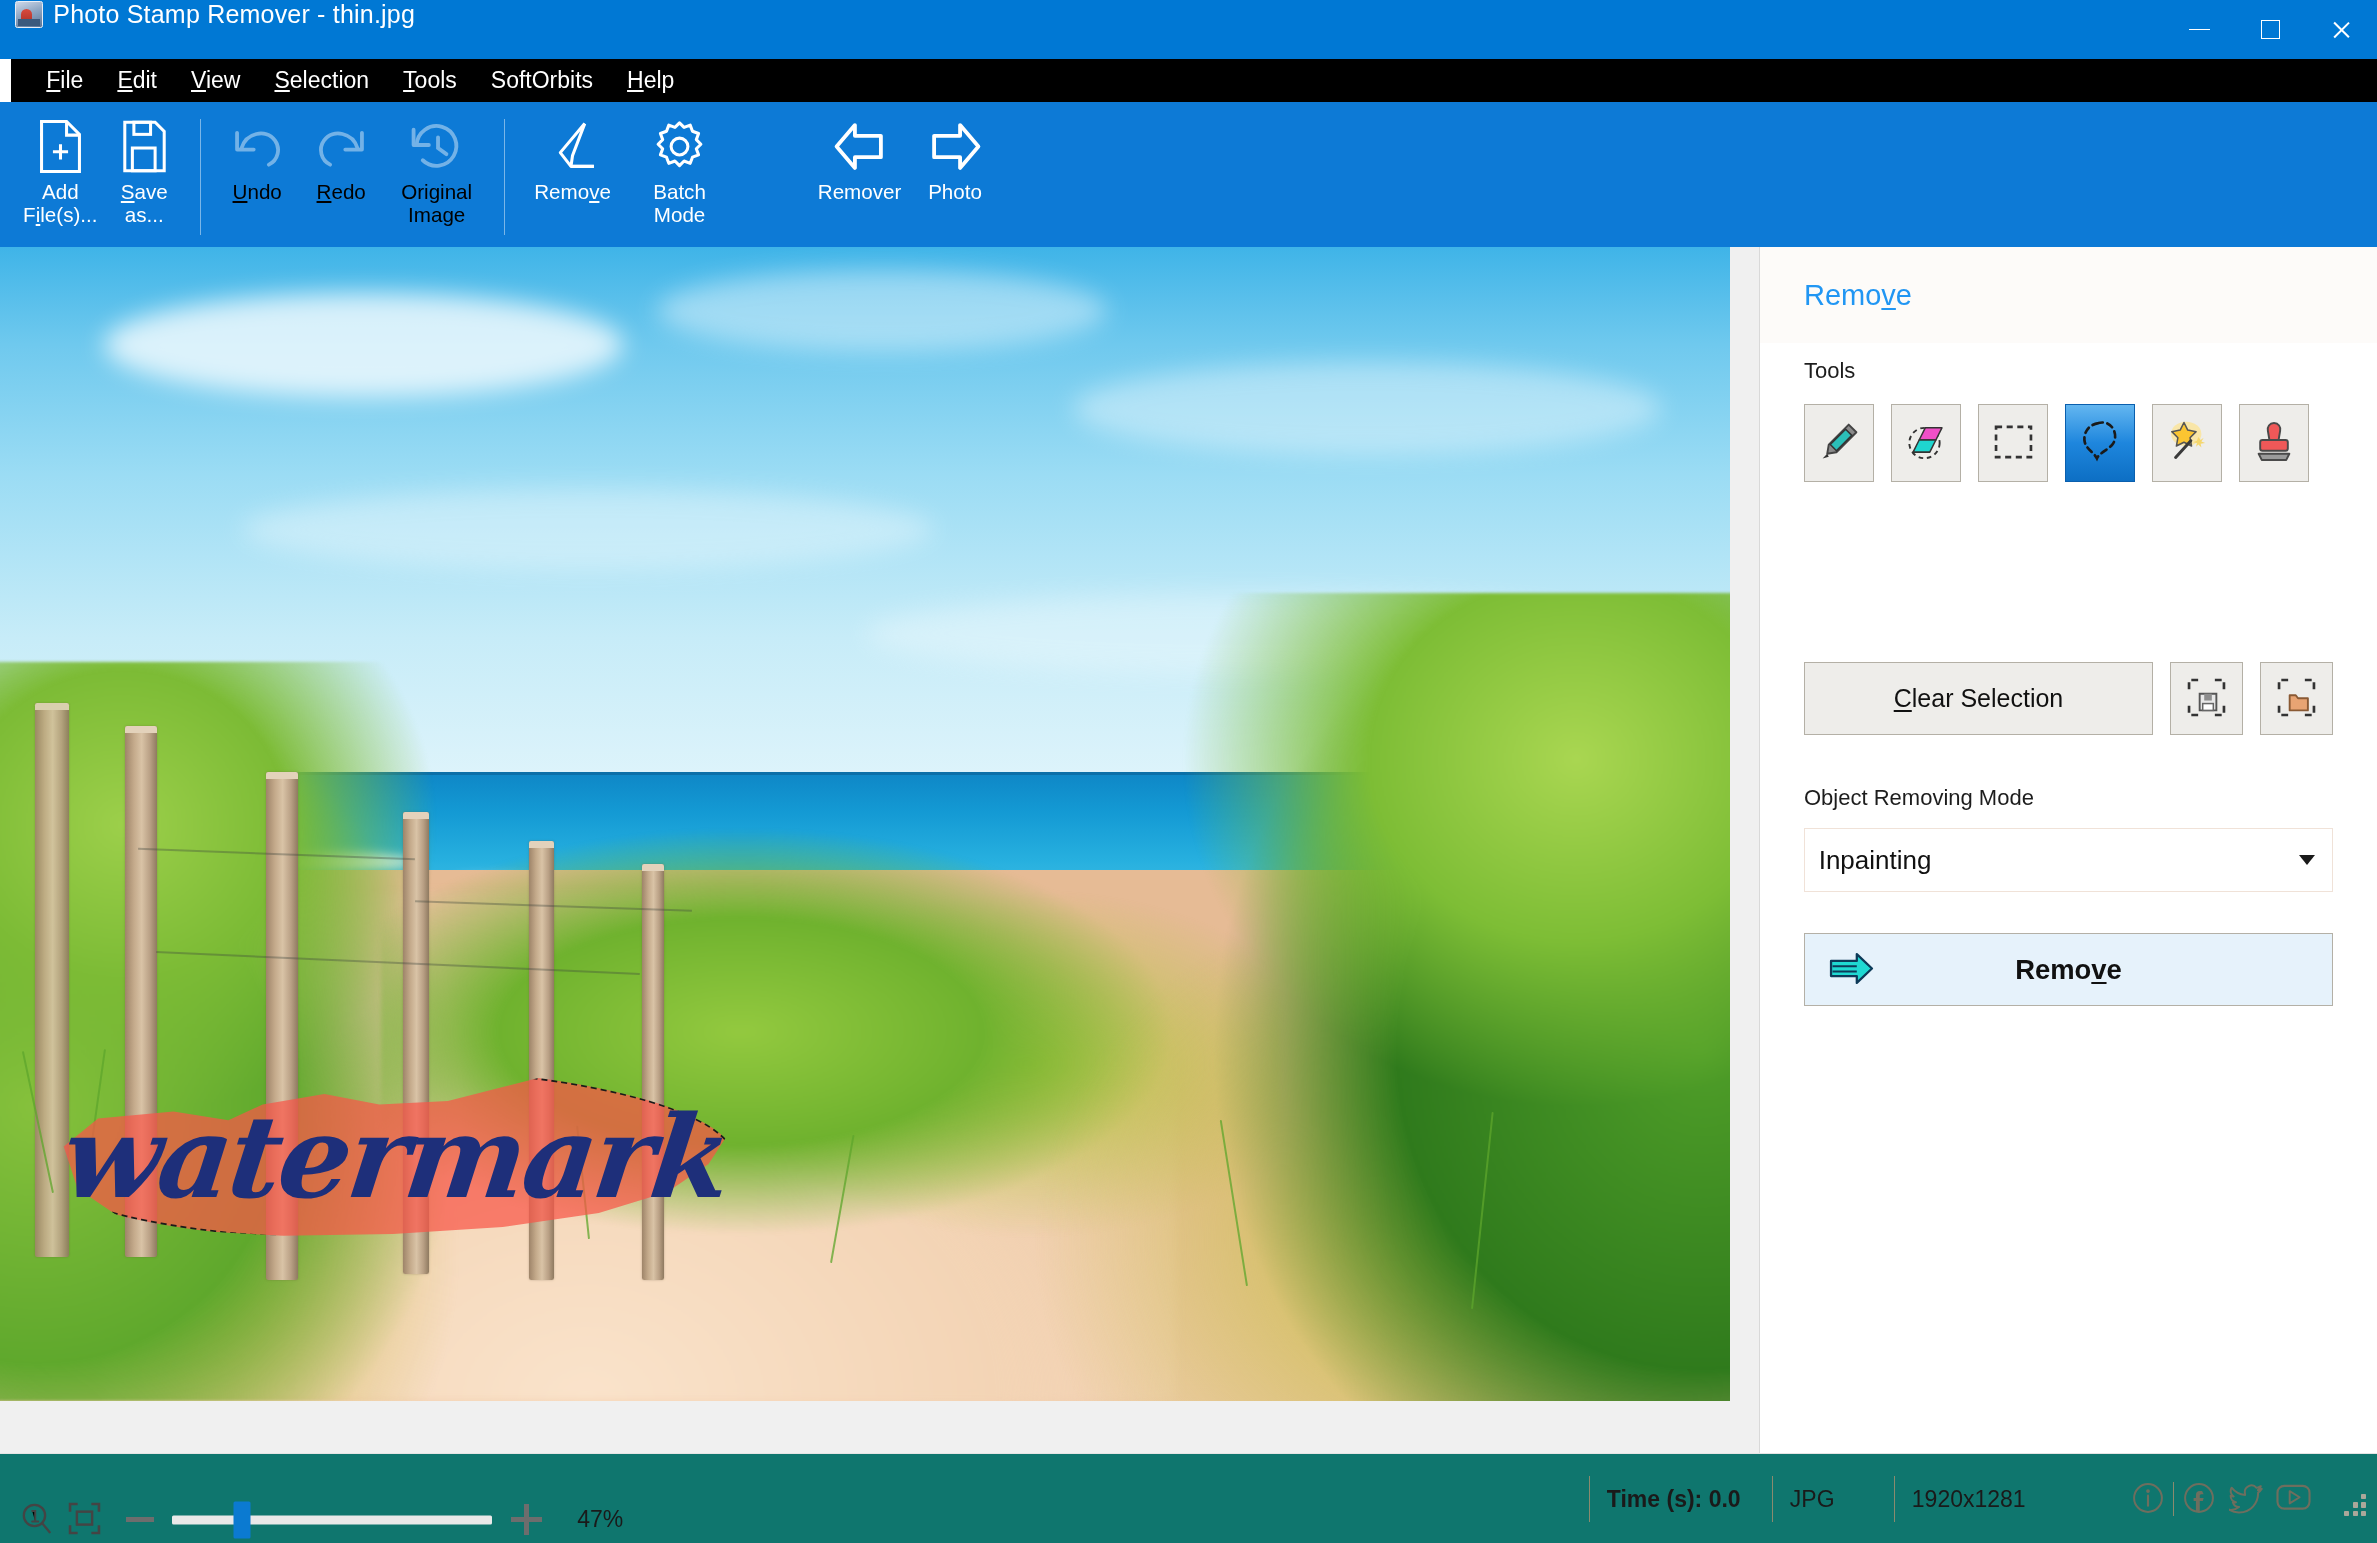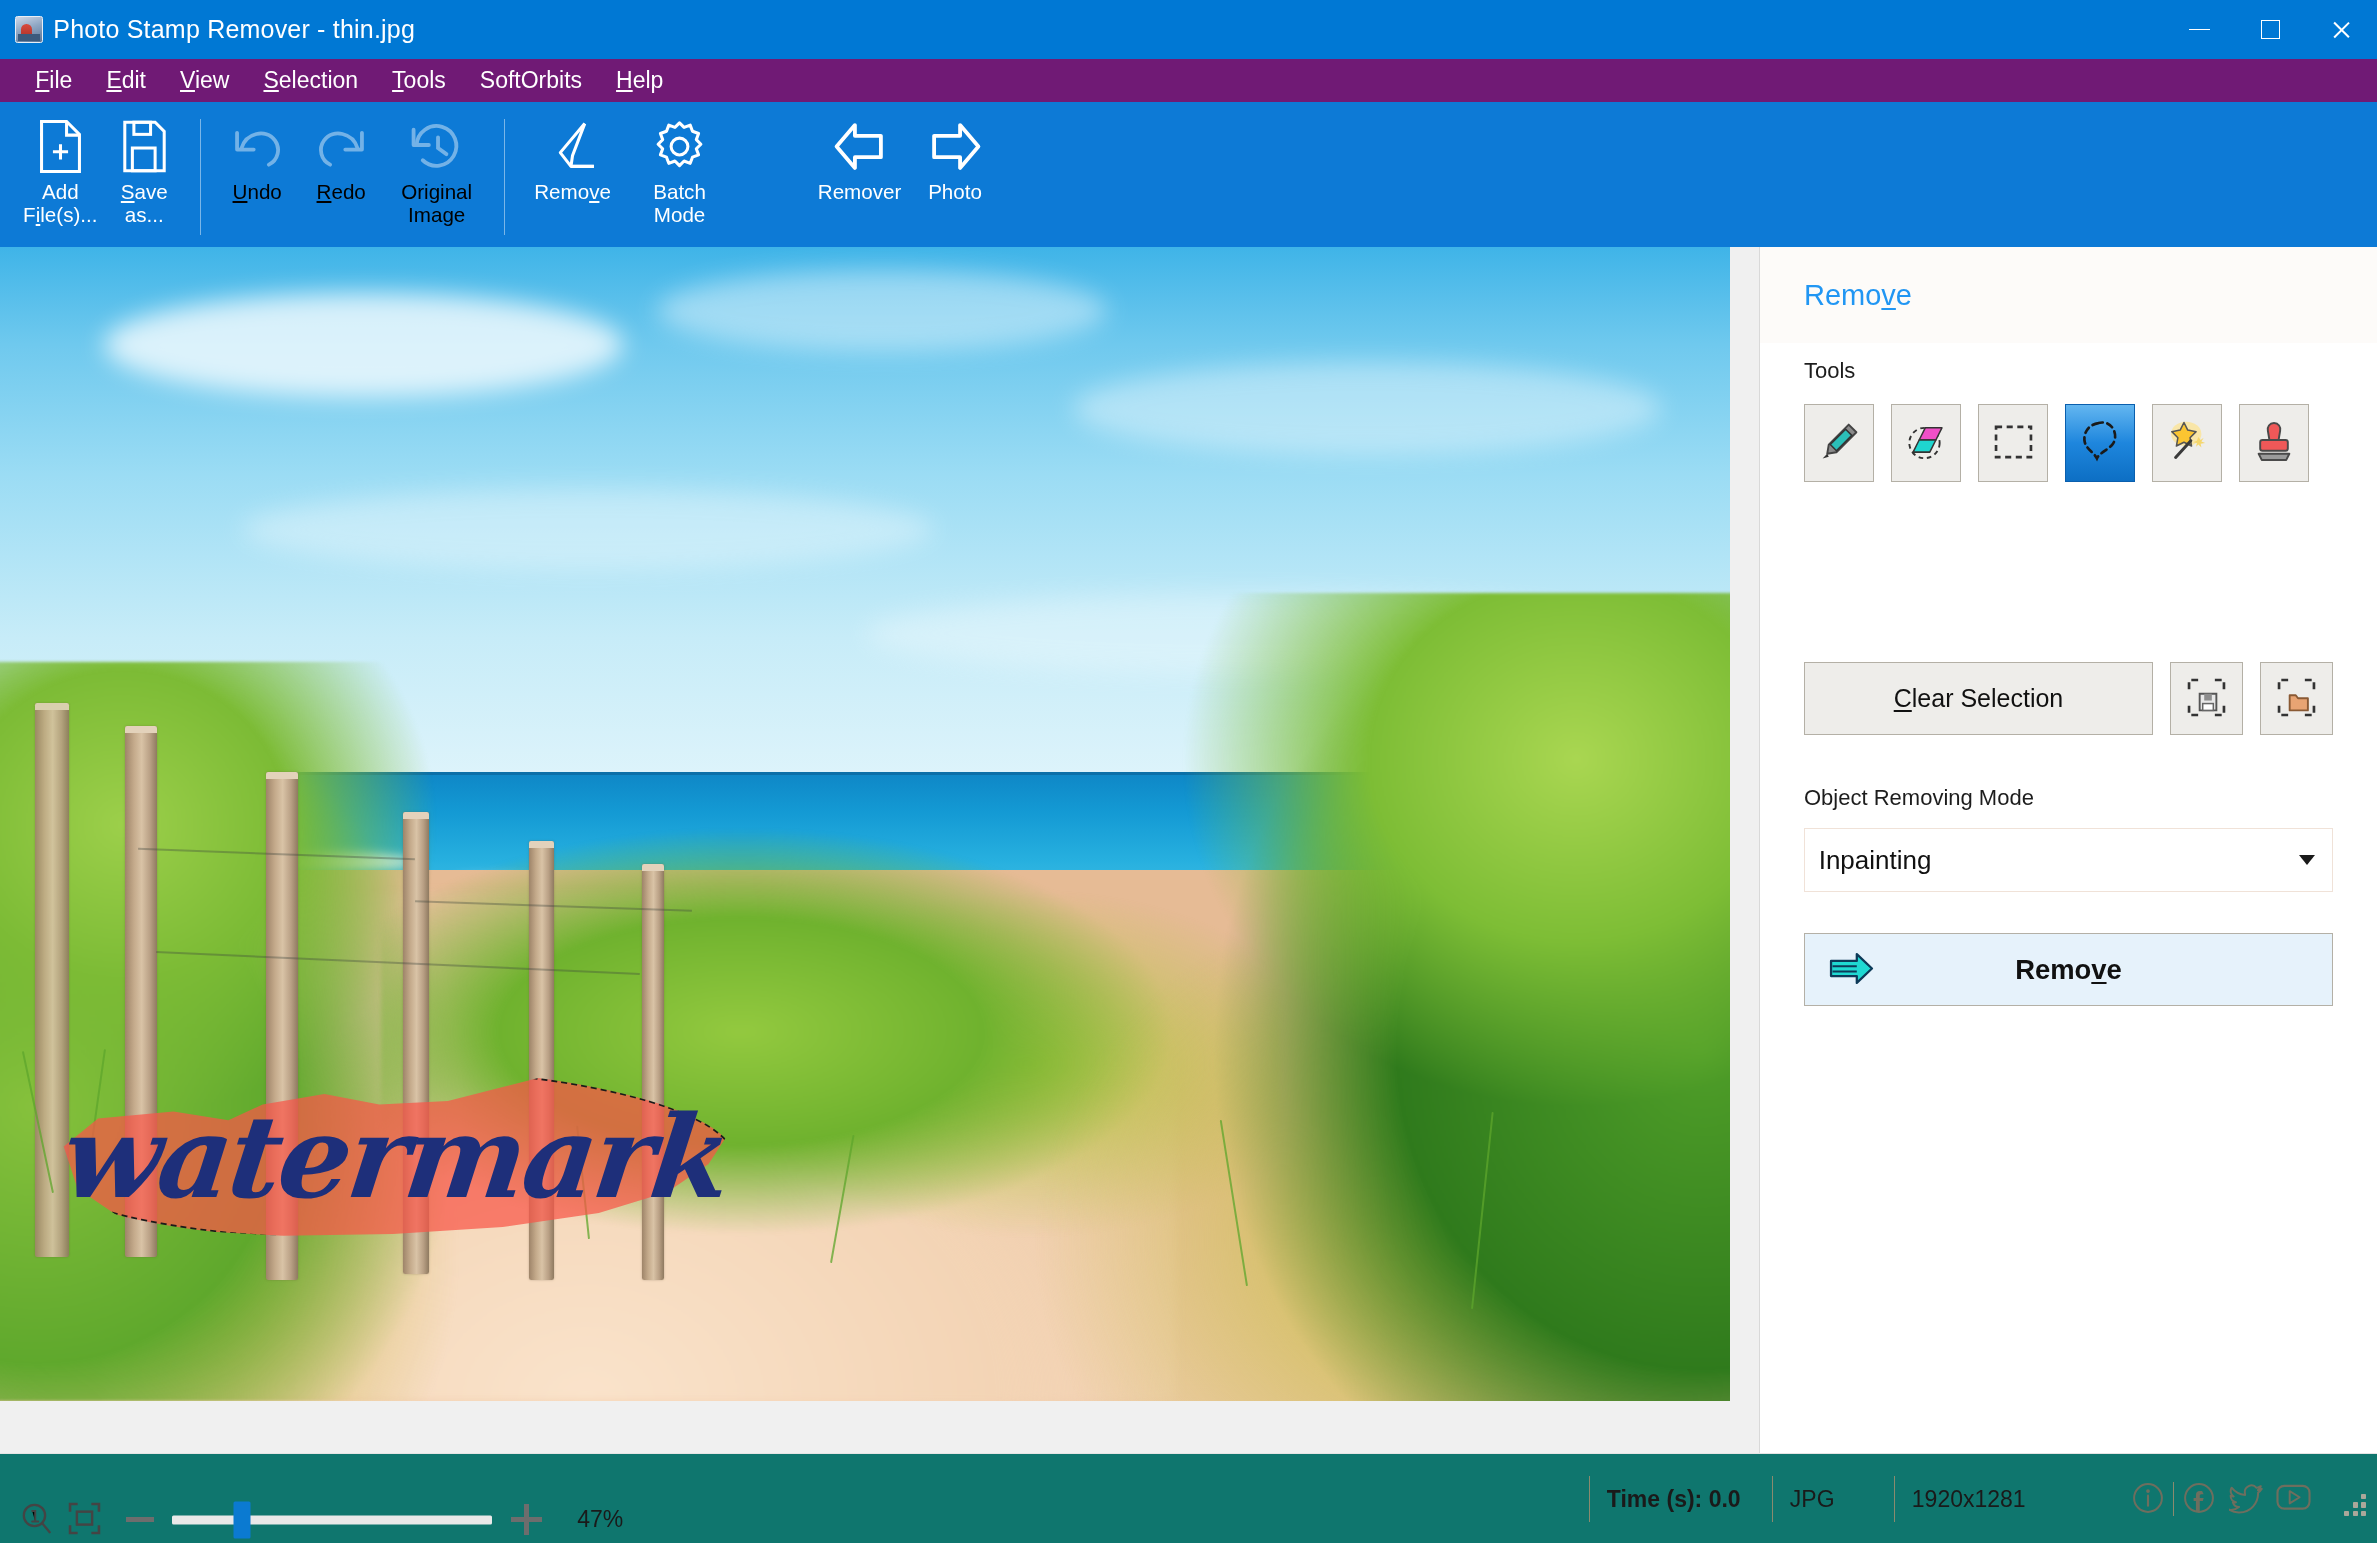--- a/index.html
+++ b/index.html
@@ -6,21 +6,21 @@
   html,body { width:2377px; height:1543px; overflow:hidden; }
   body {
     font-family: "Liberation Sans", sans-serif;
     background:#ffffff;
   }
   .app { position:relative; width:2377px; height:1543px; display:flex; flex-direction:column; }
 
   
   .titlebar {
     height:59px; background:#0078d4; flex:0 0 59px;
-    display:flex; align-items:center; position:relative;
+    display:flex; align-items:flex-start; position:relative;
   }
   .title-left { display:flex; align-items:center; padding-left:15.2px; gap:10.7px; }
   .app-icon {
     width:27.4px; height:27.4px; border-radius:2.3px;
     background:linear-gradient(160deg,#cfd8e8 0%,#8fa7c4 45%,#5b7596 100%);
     border:1.5px solid #e8eef6; position:relative; overflow:hidden;
   }
   .app-icon::before{
     content:""; position:absolute; left:5.3px; top:6.9px; width:10.7px; height:17px;
     background:linear-gradient(180deg,#d94a3e 0%,#a32d24 100%); border-radius:5.3px 5.3px 2.3px 2.3px;
@@ -40,22 +40,22 @@
   .wc-max { width:18.3px; height:18.3px; border:1.9px solid #fff; display:block; }
   .wc-close { position:relative; width:20px; height:20px; display:block; }
   .wc-close::before,.wc-close::after{
     content:""; position:absolute; left:-0.8px; top:9.1px; width:21.3px; height:1.9px; background:#fff;
   }
   .wc-close::before{ transform:rotate(45deg); }
   .wc-close::after{ transform:rotate(-45deg); }
 
   
   .menubar {
-    height:43px; flex:0 0 43px; background:#701a75;
-    display:flex; align-items:center; padding-left:18.3px; gap:0;
+    height:43px; flex:0 0 43px; background:#000000;
+    display:flex; align-items:center; padding-left:18.3px; gap:0;margin-left:11px;
   }
   .menu-item {
     color:#ffffff; font-size:23px; padding:4.6px 17px; white-space:nowrap; cursor:default;
   }
   .menu-item u { text-decoration:underline; text-underline-offset:2.3px; }
 
   
   .toolbar {
     flex:0 0 145px; height:145px; background:#0d7ad6;
     display:flex; align-items:flex-start; padding:10.7px 0 0 18.3px; position:relative;

